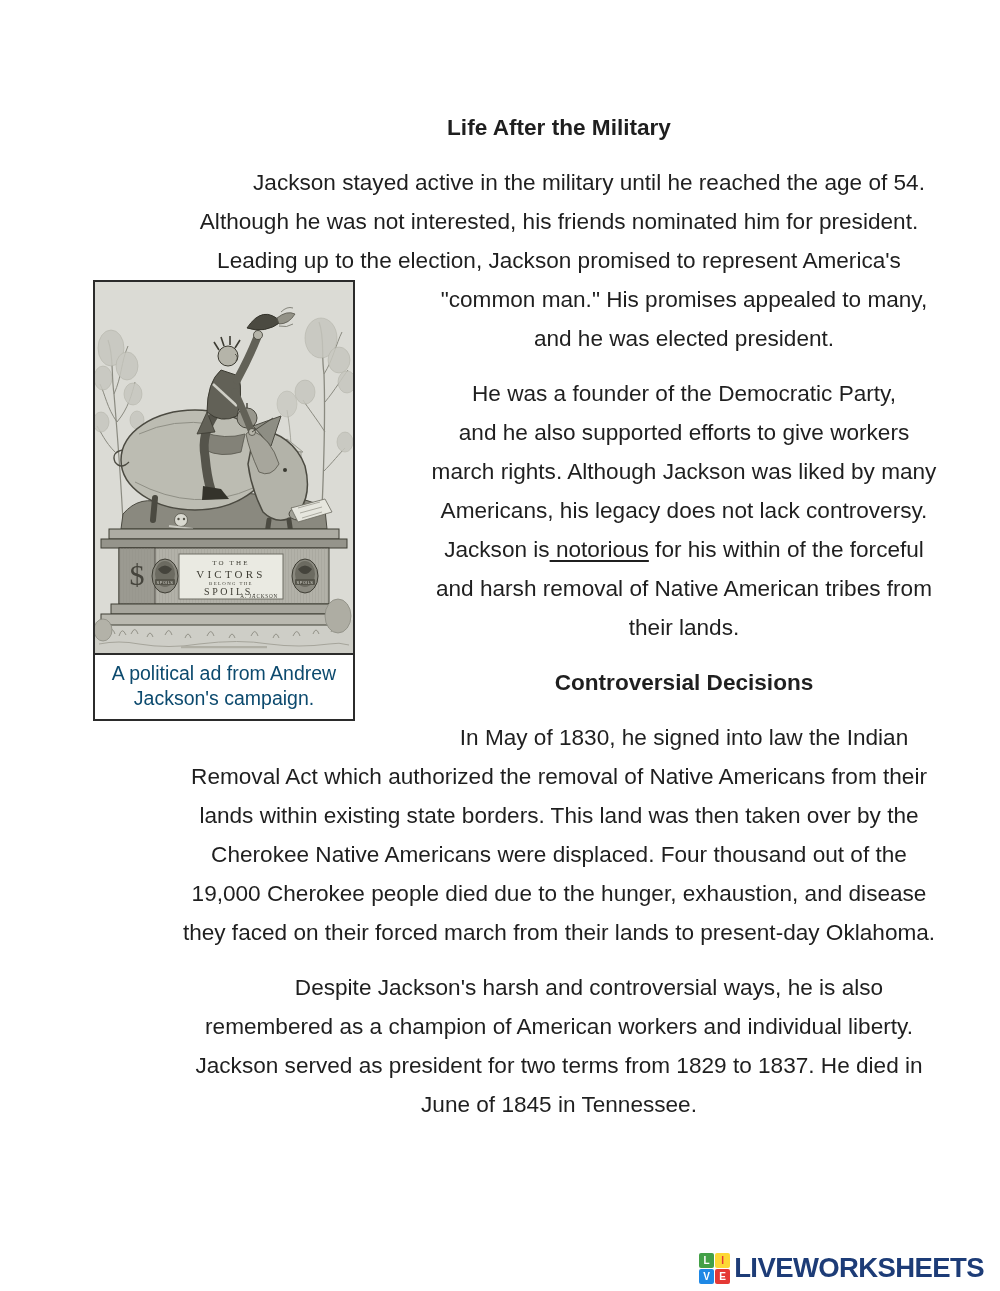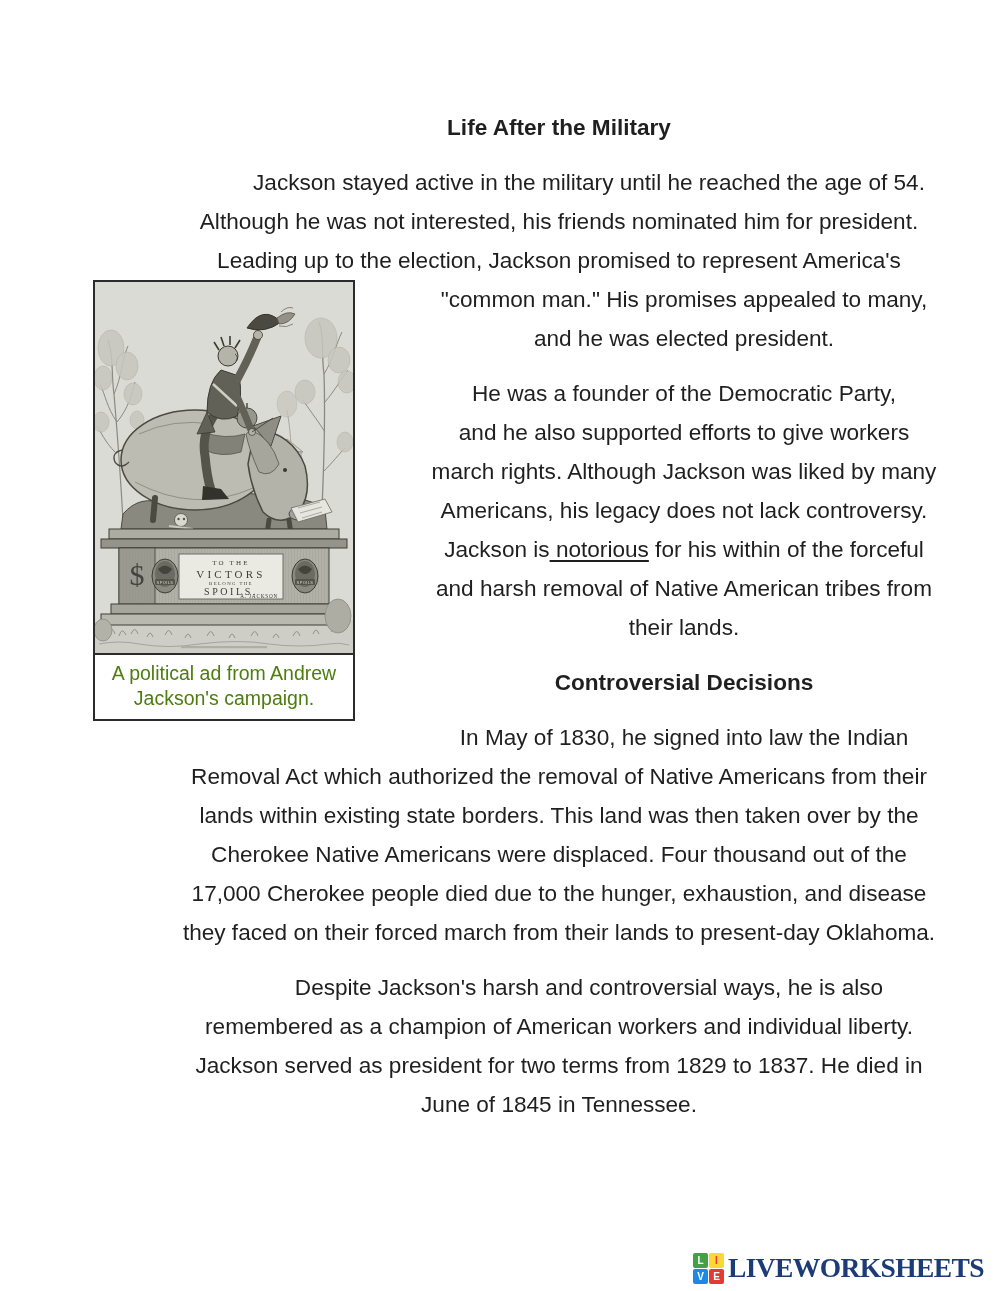--- a/index.html
+++ b/index.html
@@ -25,21 +25,21 @@
     border:2px solid #2b2b2b;
     margin:0 13px 16px -25px;
     background:#ffffff;
   }
   .figure svg{display:block;}
   .figcap{
     border-top:2px solid #2b2b2b;
     padding:6px 10px 8px 10px;
     font-size:19.5px;
     line-height:25px;
-    color:#4d7c0f;
+    color:#0c4a6e;
     white-space:normal;
   }
 
   .lw-footer{
     position:absolute;
     top:1252px;right:16px;
     display:flex;align-items:center;gap:4px;
   }
   .lw-grid{
     width:31px;height:31px;
@@ -223,34 +223,34 @@
     <div class="ln">their lands.</div>
   </div>
 
   <div class="para hd ln">Controversial Decisions</div>
 
   <div class="para">
     <div class="ln ind">In May of 1830, he signed into law the Indian</div>
     <div class="ln">Removal Act which authorized the removal of Native Americans from their</div>
     <div class="ln">lands within existing state borders. This land was then taken over by the</div>
     <div class="ln">Cherokee Native Americans were displaced. Four thousand out of the</div>
-    <div class="ln">17,000 Cherokee people died due to the hunger, exhaustion, and disease</div>
+    <div class="ln">19,000 Cherokee people died due to the hunger, exhaustion, and disease</div>
     <div class="ln">they faced on their forced march from their lands to present-day Oklahoma.</div>
   </div>
 
   <div class="para">
     <div class="ln ind">Despite Jackson's harsh and controversial ways, he is also</div>
     <div class="ln">remembered as a champion of American workers and individual liberty.</div>
     <div class="ln">Jackson served as president for two terms from 1829 to 1837. He died in</div>
     <div class="ln">June of 1845 in Tennessee.</div>
   </div>
 
 </div>
 
 <div class="lw-footer">
   <div class="lw-grid">
     <div class="lw-sq" style="background: rgb(67, 160, 71); color: rgb(255, 255, 255);">L</div>
     <div class="lw-sq" style="background: rgb(253, 216, 53); color: rgb(229, 57, 53);">I</div>
     <div class="lw-sq" style="background: rgb(30, 136, 229); color: rgb(255, 255, 255);">V</div>
     <div class="lw-sq" style="background: rgb(229, 57, 53); color: rgb(255, 255, 255);">E</div>
   </div>
-  <div class="lw-brand" style="color: rgb(29, 60, 119); font-family: Liberation Serif, serif;">LIVEWORKSHEETS</div>
+  <div class="lw-brand" style="color: rgb(29, 60, 119);">LIVEWORKSHEETS</div>
 </div>
 
 </body></html>

